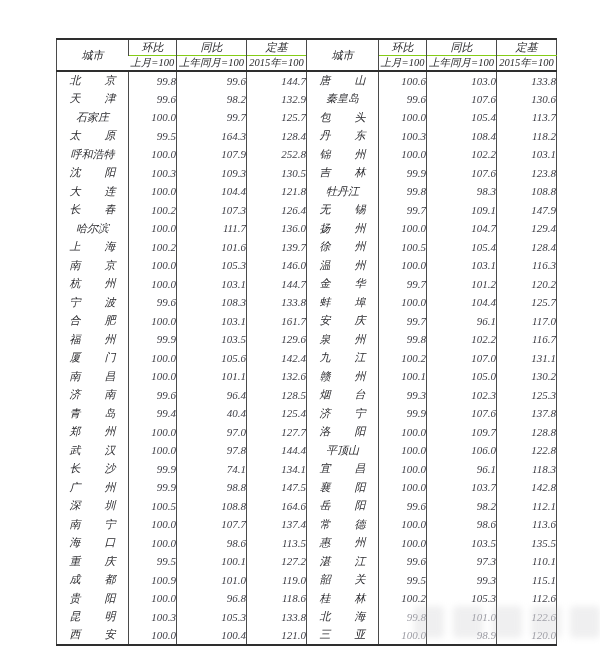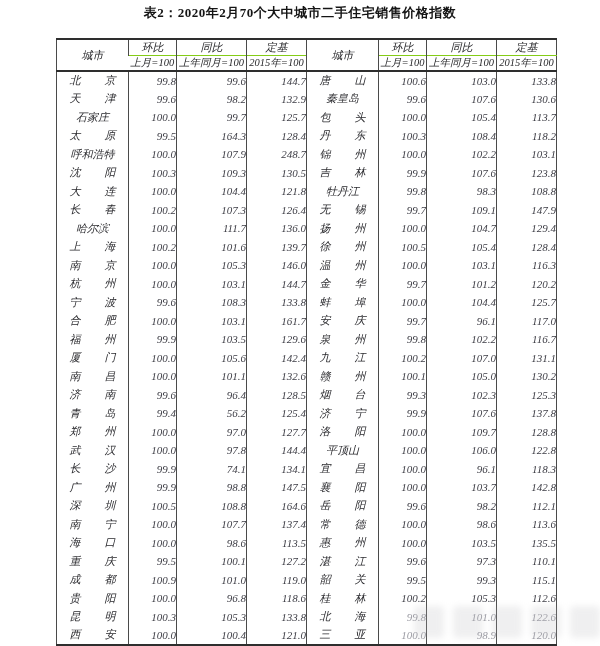--- a/index.html
+++ b/index.html
@@ -80,21 +80,20 @@
     width:30px;height:32px;
     background:#b9b9bd;
     border-radius:4px;
   }
 </style>
 </head>
 <body>
 
 <div class="page">
 
-  <div class="title">表2：2020年2月70个大中城市二手住宅销售价格指数</div>
 
   <table class="price-table">
     <colgroup>
       <col style="width:72px">
         <col style="width:48px">
         <col style="width:70px">
         <col style="width:60px">
       <col style="width:72px">
         <col style="width:48px">
         <col style="width:70px">
@@ -176,21 +175,21 @@
               <span>东</span>
             </span></td>
           <td class="value-cell">100.3</td>
           <td class="value-cell">108.4</td>
           <td class="value-cell">118.2</td>
         </tr>
         <tr>
           <td class="city-cell">呼和浩特</td>
           <td class="value-cell">100.0</td>
           <td class="value-cell">107.9</td>
-          <td class="value-cell">248.7</td>
+          <td class="value-cell">252.8</td>
           <td class="city-cell"><span class="name2">
               <span>锦</span>
               <span>州</span>
             </span></td>
           <td class="value-cell">100.0</td>
           <td class="value-cell">102.2</td>
           <td class="value-cell">103.1</td>
         </tr>
         <tr>
           <td class="city-cell"><span class="name2">
@@ -393,21 +392,21 @@
           <td class="value-cell">99.3</td>
           <td class="value-cell">102.3</td>
           <td class="value-cell">125.3</td>
         </tr>
         <tr>
           <td class="city-cell"><span class="name2">
               <span>青</span>
               <span>岛</span>
             </span></td>
           <td class="value-cell">99.4</td>
-          <td class="value-cell">56.2</td>
+          <td class="value-cell">40.4</td>
           <td class="value-cell">125.4</td>
           <td class="city-cell"><span class="name2">
               <span>济</span>
               <span>宁</span>
             </span></td>
           <td class="value-cell">99.9</td>
           <td class="value-cell">107.6</td>
           <td class="value-cell">137.8</td>
         </tr>
         <tr>

